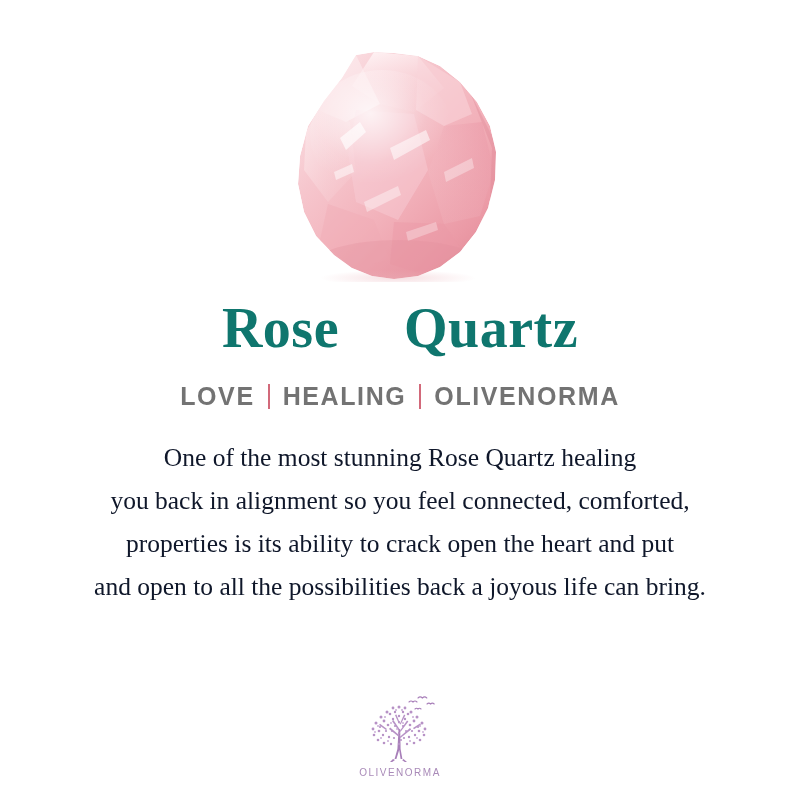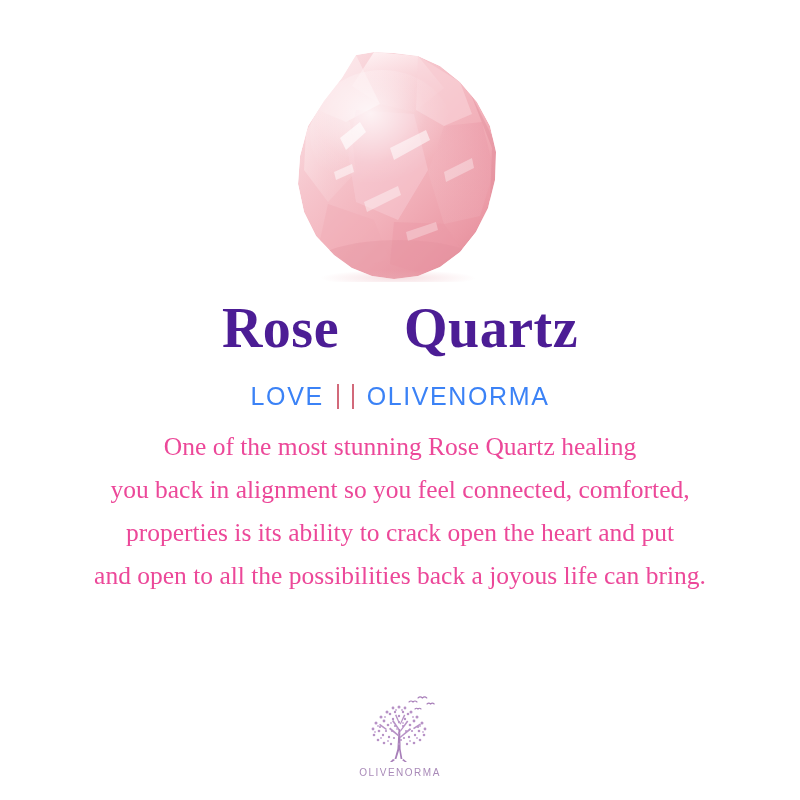--- a/index.html
+++ b/index.html
@@ -39,63 +39,63 @@
     width: 208px;
     height: 230px;
   }
   .stone-svg { display: block; width: 100%; height: 100%; }
 
   
   .title {
     font-family: "Liberation Serif", serif;
     font-size: 56px;
     font-weight: 700;
-    color: #4c1d95;
+    color: #0f766e;
     letter-spacing: 0.5px;
     word-spacing: 18px;
     line-height: 1;
     margin: 0;
     padding: 0;
     text-align: center;
     white-space: pre;
   }
 
   
   .subtitle {
     margin: 28px 0 0 0;
     text-align: center;
     font-family: "Liberation Sans", sans-serif;
     font-size: 25px;
-    font-weight: 400;
-    color: #3b82f6;
+    font-weight: 700;
+    color: #737373;
     letter-spacing: 1.6px;
     line-height: 1;
     display: flex;
     align-items: center;
     justify-content: center;
     gap: 13px;
     white-space: nowrap;
   }
   .subtitle .sep {
     display: inline-block;
     width: 2px;
     height: 25px;
     background: #d2697a;
     flex: none;
   }
 
   
   .body-text {
-    margin: 16px 0 0 0;
+    margin: 27px 0 0 0;
     width: 740px;
     text-align: center;
     font-family: "Liberation Serif", serif;
     font-size: 25.5px;
     font-weight: 400;
-    color: #ec4899;
+    color: #0f172a;
     line-height: 43px;
   }
   .body-text .line { display: block; white-space: nowrap; }
 
   
   .logo {
     position: absolute;
     left: 0;
     right: 0;
     bottom: 22px;
@@ -195,20 +195,21 @@
         <ellipse cx="104" cy="226" rx="78" ry="8" fill="url(#gShadow)"></ellipse>
       </svg>
     </div>
   </div>
 
   <h1 class="title">Rose  Quartz</h1>
 
   <div class="subtitle">
     <span>LOVE</span>
     <span class="sep"></span>
+    <span>HEALING</span>
     <span class="sep"></span>
     <span>OLIVENORMA</span>
   </div>
 
   <div class="body-text">
     <span class="line">One of the most stunning Rose Quartz healing</span>
     <span class="line">you back in alignment so you feel connected, comforted,</span>
     <span class="line">properties is its ability to crack open the heart and put</span>
     <span class="line">and open to all the possibilities back a joyous life can bring.</span>
   </div>

